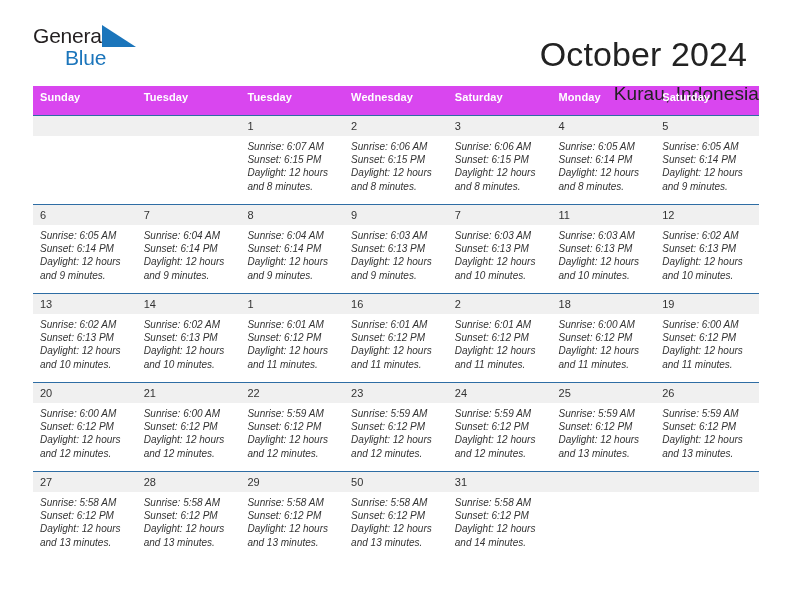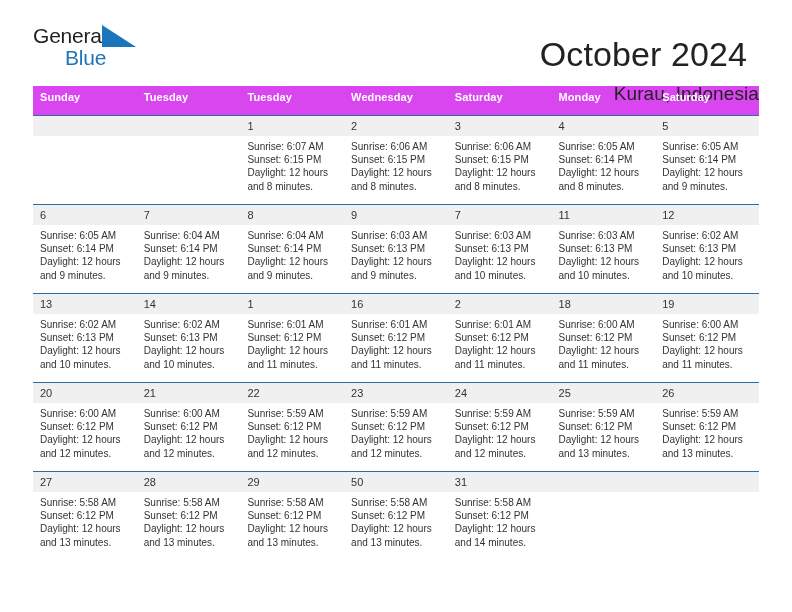--- a/index.html
+++ b/index.html
@@ -122,20 +122,21 @@
     line-height: 12px;
   }
   .daynum.empty {
     background: #f0f0f0;
   }
   .info {
     padding: 4px 5px 0 7px;
     font-size: 10px;
     line-height: 13.2px;
     color: #333333;
+    font-style: italic;
   }
   .info div {
     white-space: nowrap;
   }
 </style>
 </head>
 <body>
 
 <div class="page">
 

